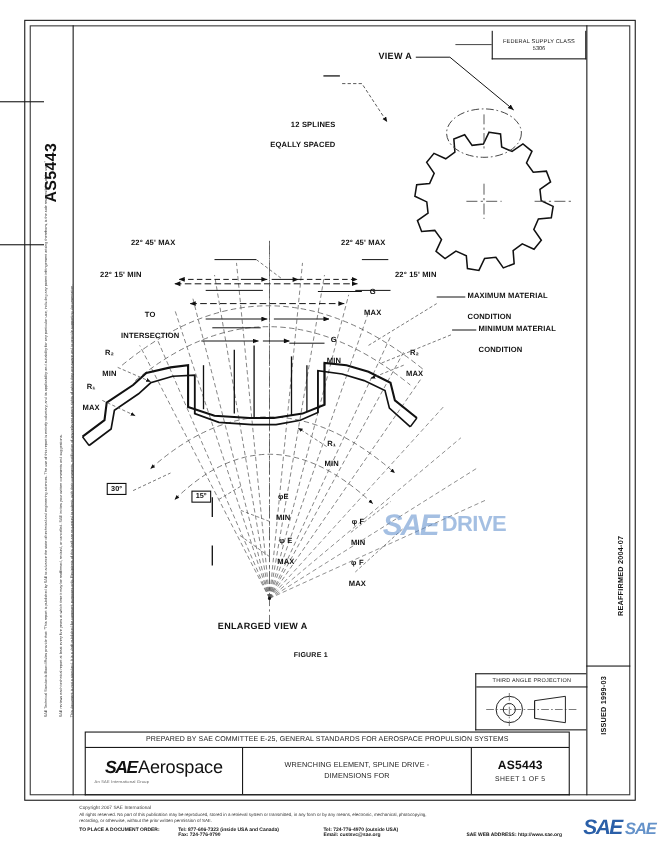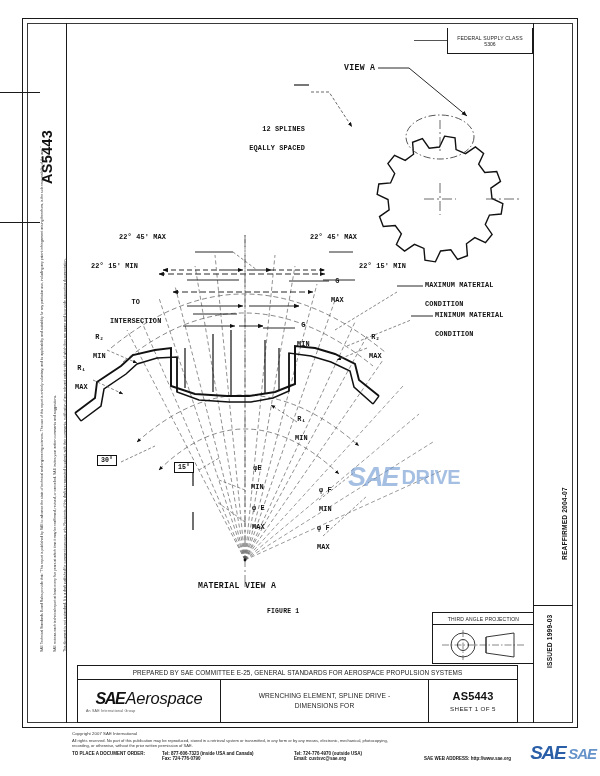--- a/index.html
+++ b/index.html
@@ -159,21 +159,21 @@
     border-right: 1.0px solid #1a1a1a;
     display: flex; flex-direction: column;
     align-items: center; justify-content: center;
   }
   .logo-row { display: flex; align-items: baseline; }
   .logo-sae {
     font-size: 16px; font-weight: bold; font-style: italic;
     letter-spacing: -1.3px; color: #111;
   }
   .logo-aero {
-    font-size: 16.5px; font-style: italic; color: #111;
+    font-size: 16.5px; color: #111;
     letter-spacing: -0.2px; margin-left: 1px;
   }
   .logo-tag {
     font-size: 3.6px; color: #555; margin-top: 1.5px;
     letter-spacing: 0.2px; align-self: flex-start; margin-left: 8px;
   }
   .tb-center {
     width: 208px; height: 100%;
     border-right: 1.0px solid #1a1a1a;
     display: flex; flex-direction: column;
@@ -246,21 +246,21 @@
   .wm-big-sae {
     font-size: 27px; font-weight: bold; font-style: italic;
     color: #5b8ccc; letter-spacing: -2px;
   }
   .wm-big-norm {
     font-size: 20px; font-weight: bold; color: #5b8ccc;
     letter-spacing: -0.5px;
   }
 
   
-  .dwg { position: absolute; left: 67px; top: 30px; width: 466px; height: 640px; font-family: Liberation Mono, monospace; }
+  .dwg { position: absolute; left: 67px; top: 14px; width: 466px; height: 640px; }
   .lbl {
     position: absolute;
     font-size: 6.9px; font-weight: bold; color: #111;
     white-space: pre-line; line-height: 1.35;
     letter-spacing: 0.15px;
   }
   .lbl.c { text-align: center; }
   .lbl-big { font-size: 8.2px; font-weight: bold; letter-spacing: 0.3px; }
   .lbl-fig { font-size: 6.4px; font-weight: bold; letter-spacing: 0.2px; }
   .boxlbl {
@@ -503,21 +503,21 @@
 
     <div class="lbl c" style="left:185px; top:474px;"><span>φ E</span><br>
       <span>MAX</span></div>
 
     <div class="lbl c" style="left:252px; top:456px;"><span>φ F</span><br>
       <span>MIN</span></div>
 
     <div class="lbl c" style="left:250px; top:494px;"><span>φ F</span><br>
       <span>MAX</span></div>
 
-    <div class="lbl lbl-big" style="left:131px; top:550px;">MATERIAL VIEW A</div>
+    <div class="lbl lbl-big" style="left:131px; top:550px;">ENLARGED VIEW A</div>
     <div class="lbl lbl-fig" style="left:200px; top:578px;">FIGURE 1</div>
   </div>
 
   <div class="wm-big">
     <span class="wm-big-sae">SAE</span>
     <span class="wm-big-norm">DRIVE</span>
   </div>
 
   <div class="tap-box">
     <div class="tap-title">THIRD ANGLE PROJECTION</div>

